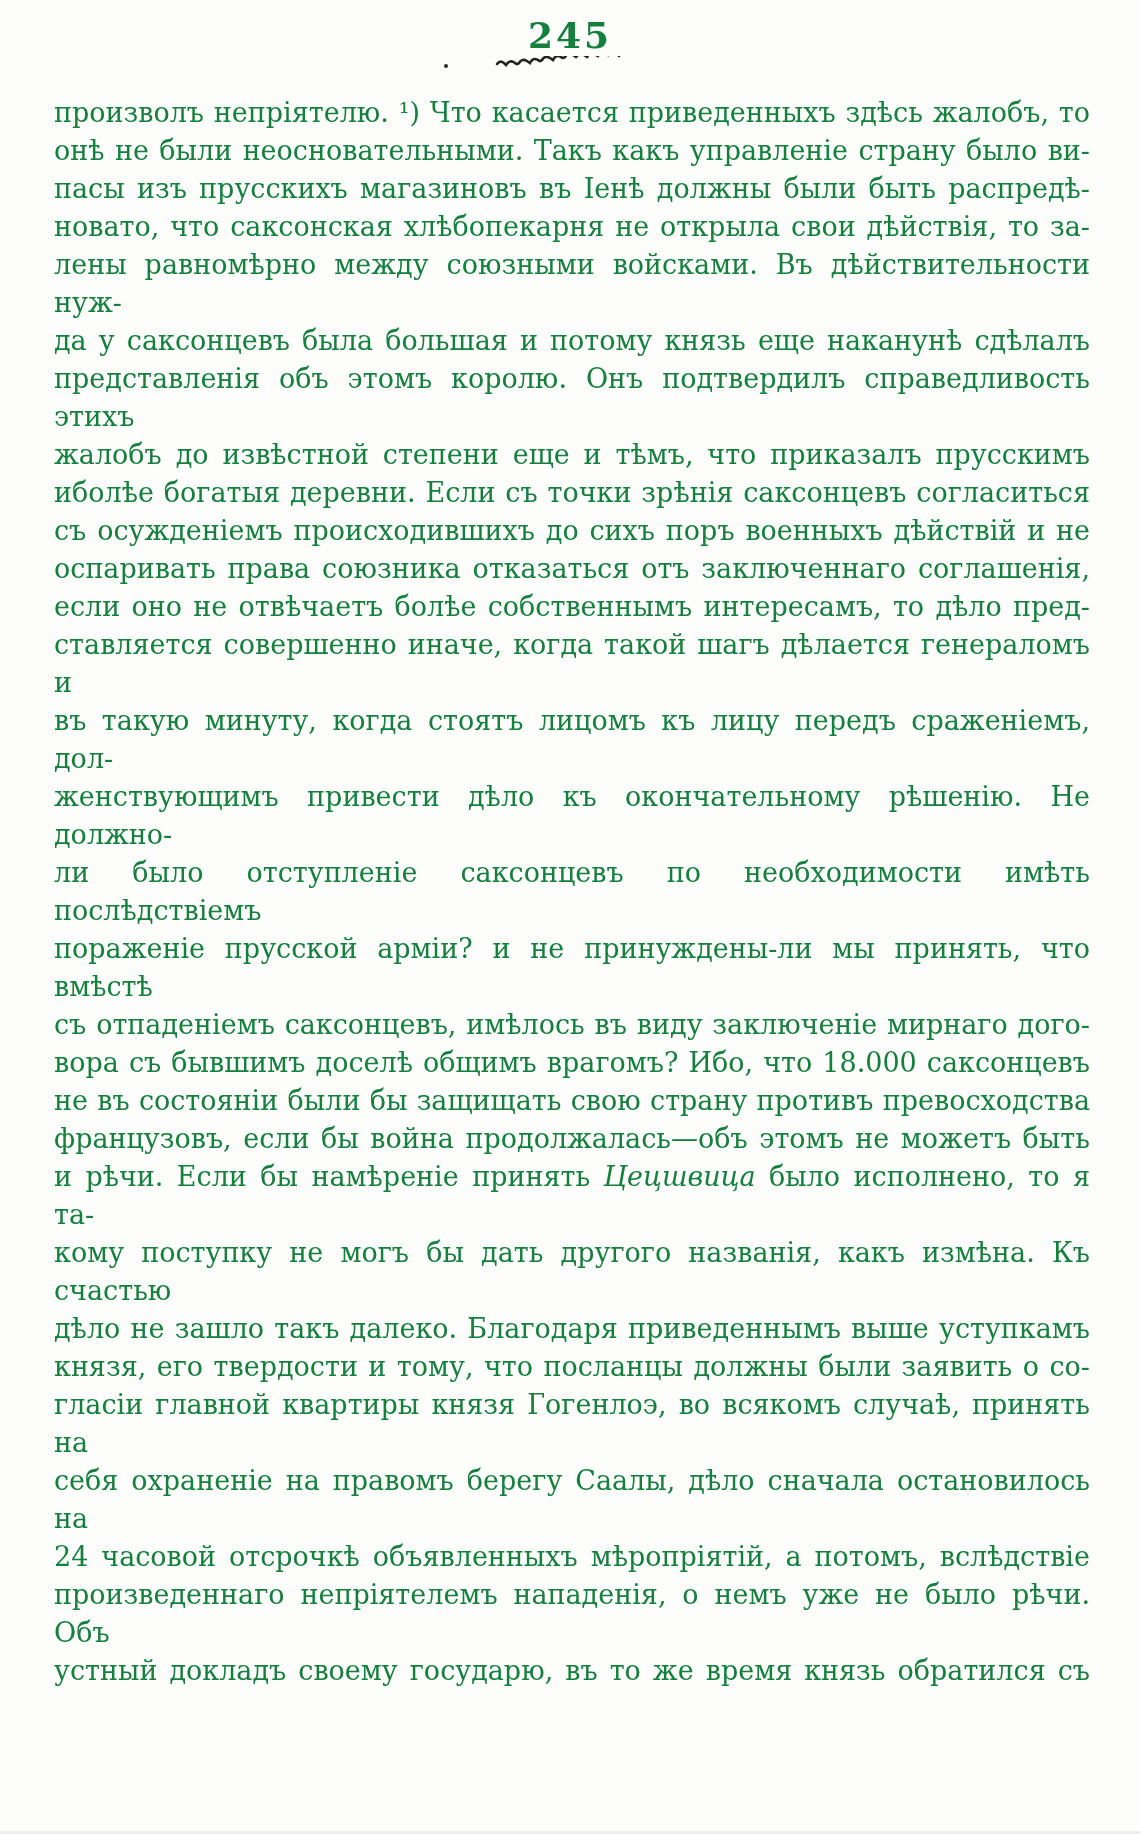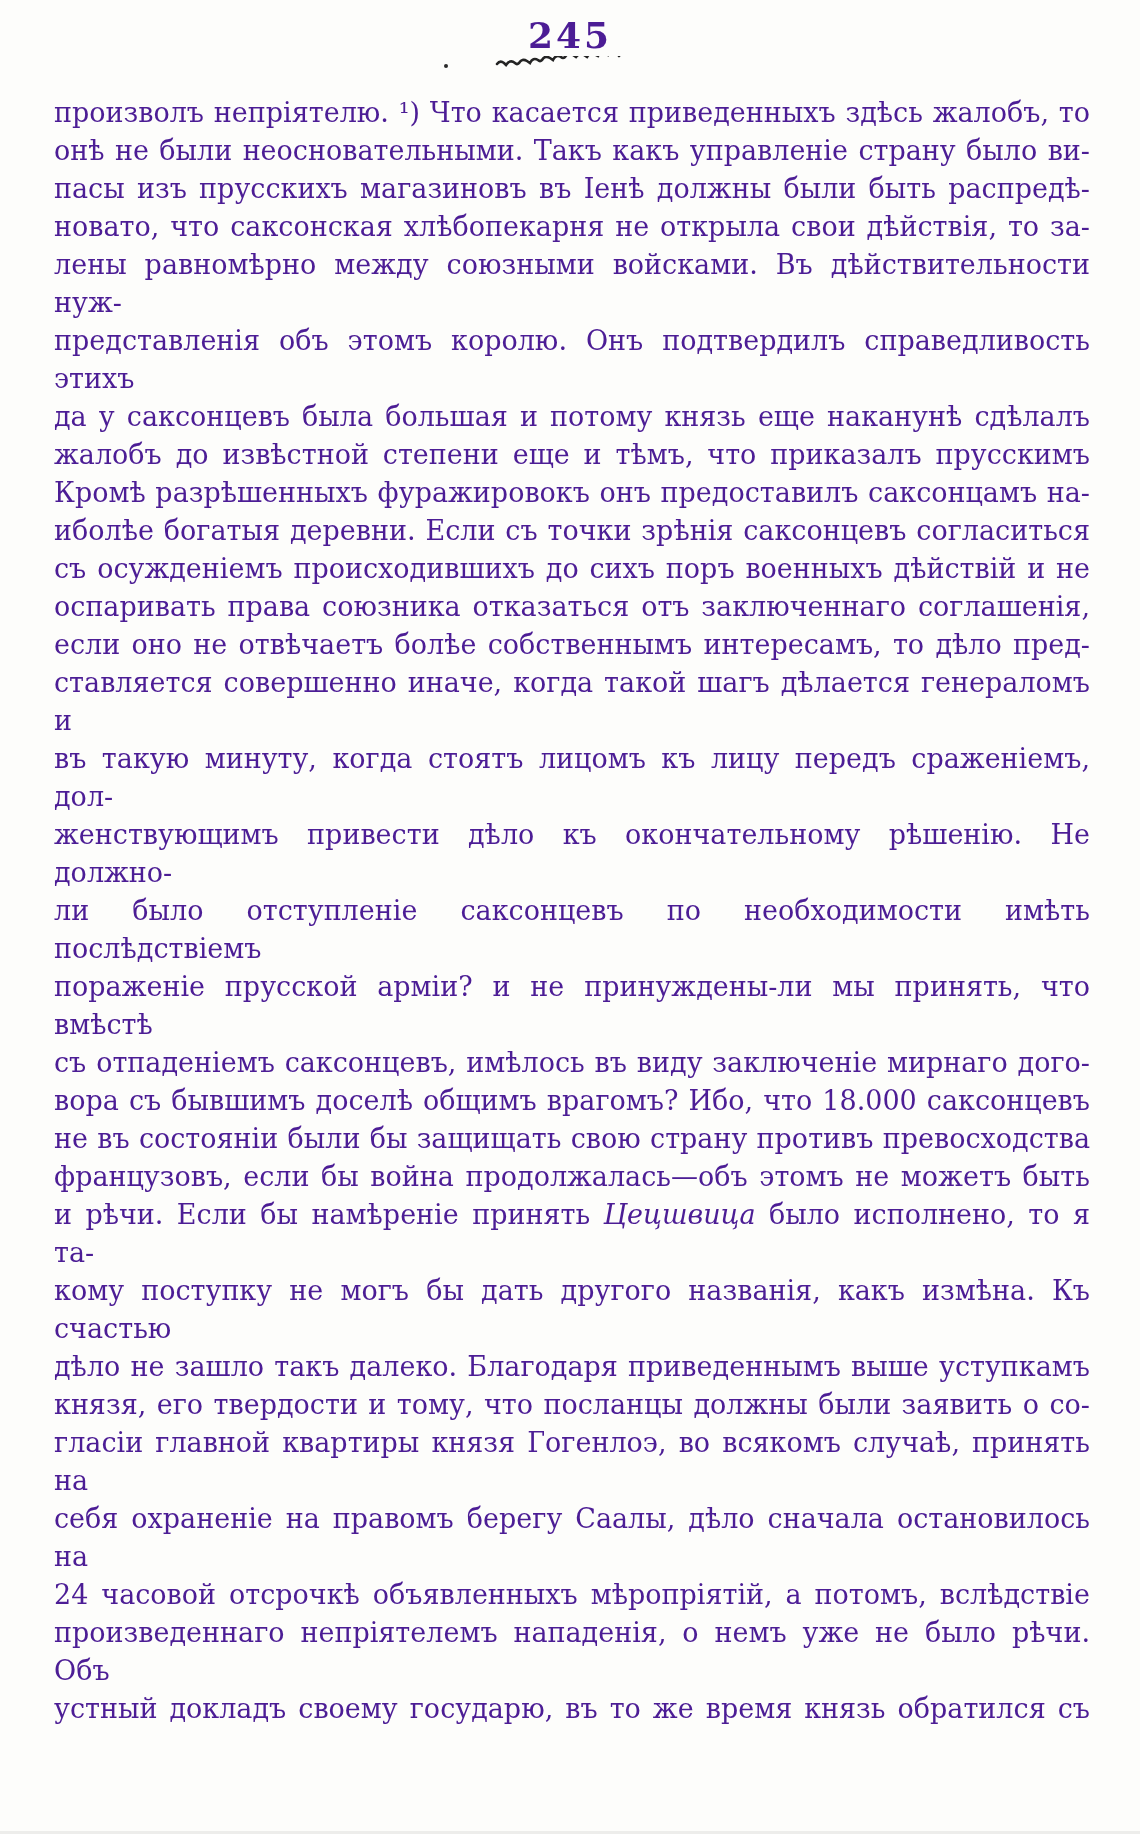--- a/index.html
+++ b/index.html
@@ -1,20 +1,20 @@
 <!DOCTYPE html>
 <html><head>
 <meta charset="utf-8">
 <style>
   html,body { margin:0; padding:0; background:#ffffff; }
   .page {
     position:relative;
     width:1140px; height:1834px;
     background:#fdfdfb;
-    color:#4c1d95;
+    color:#15803d;
     font-family:"DejaVu Serif","Liberation Serif",serif;
     overflow:hidden;
     box-sizing:border-box;
   }
   .header { position:relative; text-align:center; padding-top:16px; }
   .pagenum { font-size:36px; font-weight:bold; letter-spacing:3px; line-height:1.1; }
   .ornament-row { position:relative; height:22px; }
   .squiggle { display:block; margin:0 auto; }
   .ink-dot {
     position:absolute; left:444px; top:8px;
@@ -48,24 +48,23 @@
   </div>
 
   <main class="bodytext">
 
     <div class="para">
       <div class="line">произволъ непріятелю. ¹) Что касается приведенныхъ здѣсь жалобъ, то</div>
       <div class="line">онѣ не были неосновательными. Такъ какъ управленіе страну было ви-</div>
       <div class="line">пасы изъ прусскихъ магазиновъ въ Іенѣ должны были быть распредѣ-</div>
       <div class="line">новато, что саксонская хлѣбопекарня не открыла свои дѣйствія, то за-</div>
       <div class="line">лены равномѣрно между союзными войсками. Въ дѣйствительности нуж-</div>
+      <div class="line">да у саксонцевъ была большая и потому князь еще наканунѣ сдѣлалъ</div>
       <div class="line">представленія объ этомъ королю. Онъ подтвердилъ справедливость этихъ</div>
-      <div class="line">да у саксонцевъ была большая и потому князь еще наканунѣ сдѣлалъ</div>
       <div class="line">жалобъ до извѣстной степени еще и тѣмъ, что приказалъ прусскимъ</div>
-      <div class="line">Кромѣ разрѣшенныхъ фуражировокъ онъ предоставилъ саксонцамъ на-</div>
       <div class="line">иболѣе богатыя деревни. Если съ точки зрѣнія саксонцевъ согласиться</div>
       <div class="line">съ осужденіемъ происходившихъ до сихъ поръ военныхъ дѣйствій и не</div>
       <div class="line">оспаривать права союзника отказаться отъ заключеннаго соглашенія,</div>
       <div class="line">если оно не отвѣчаетъ болѣе собственнымъ интересамъ, то дѣло пред-</div>
       <div class="line">ставляется совершенно иначе, когда такой шагъ дѣлается генераломъ и</div>
       <div class="line">въ такую минуту, когда стоятъ лицомъ къ лицу передъ сраженіемъ, дол-</div>
       <div class="line">женствующимъ привести дѣло къ окончательному рѣшенію. Не должно-</div>
       <div class="line">ли было отступленіе саксонцевъ по необходимости имѣть послѣдствіемъ</div>
       <div class="line">пораженіе прусской арміи? и не принуждены-ли мы принять, что вмѣстѣ</div>
       <div class="line">съ отпаденіемъ саксонцевъ, имѣлось въ виду заключеніе мирнаго дого-</div>

